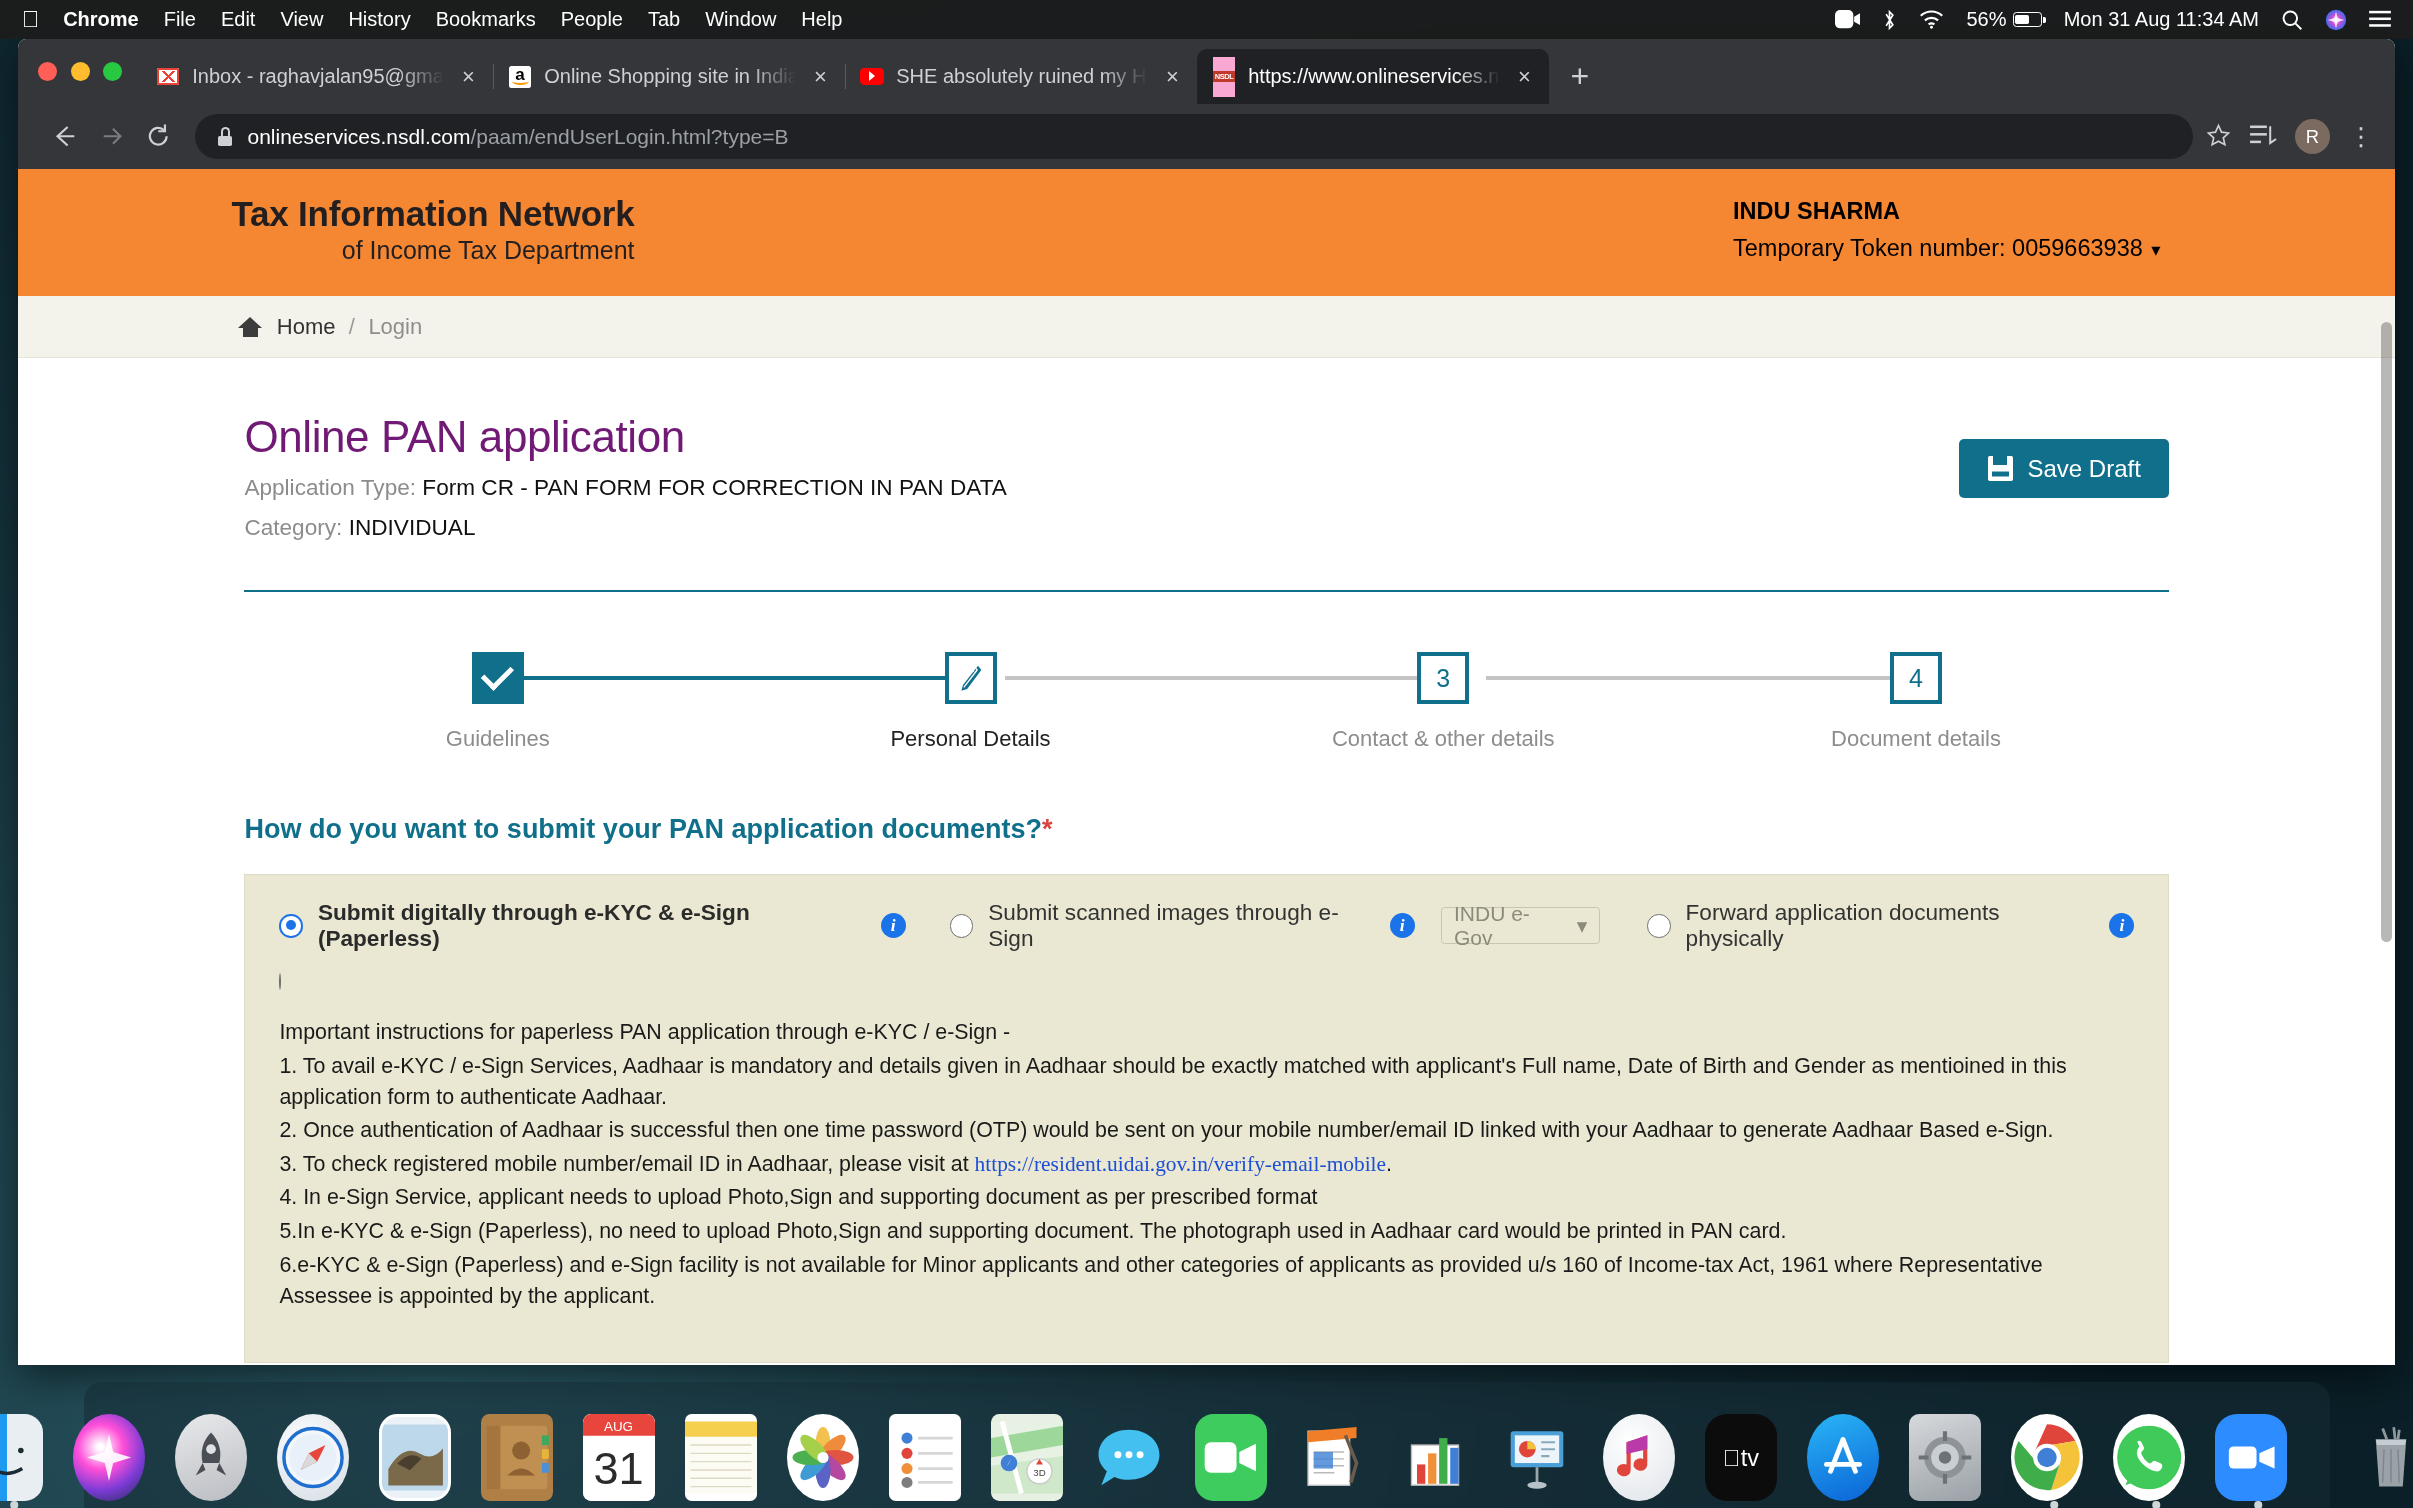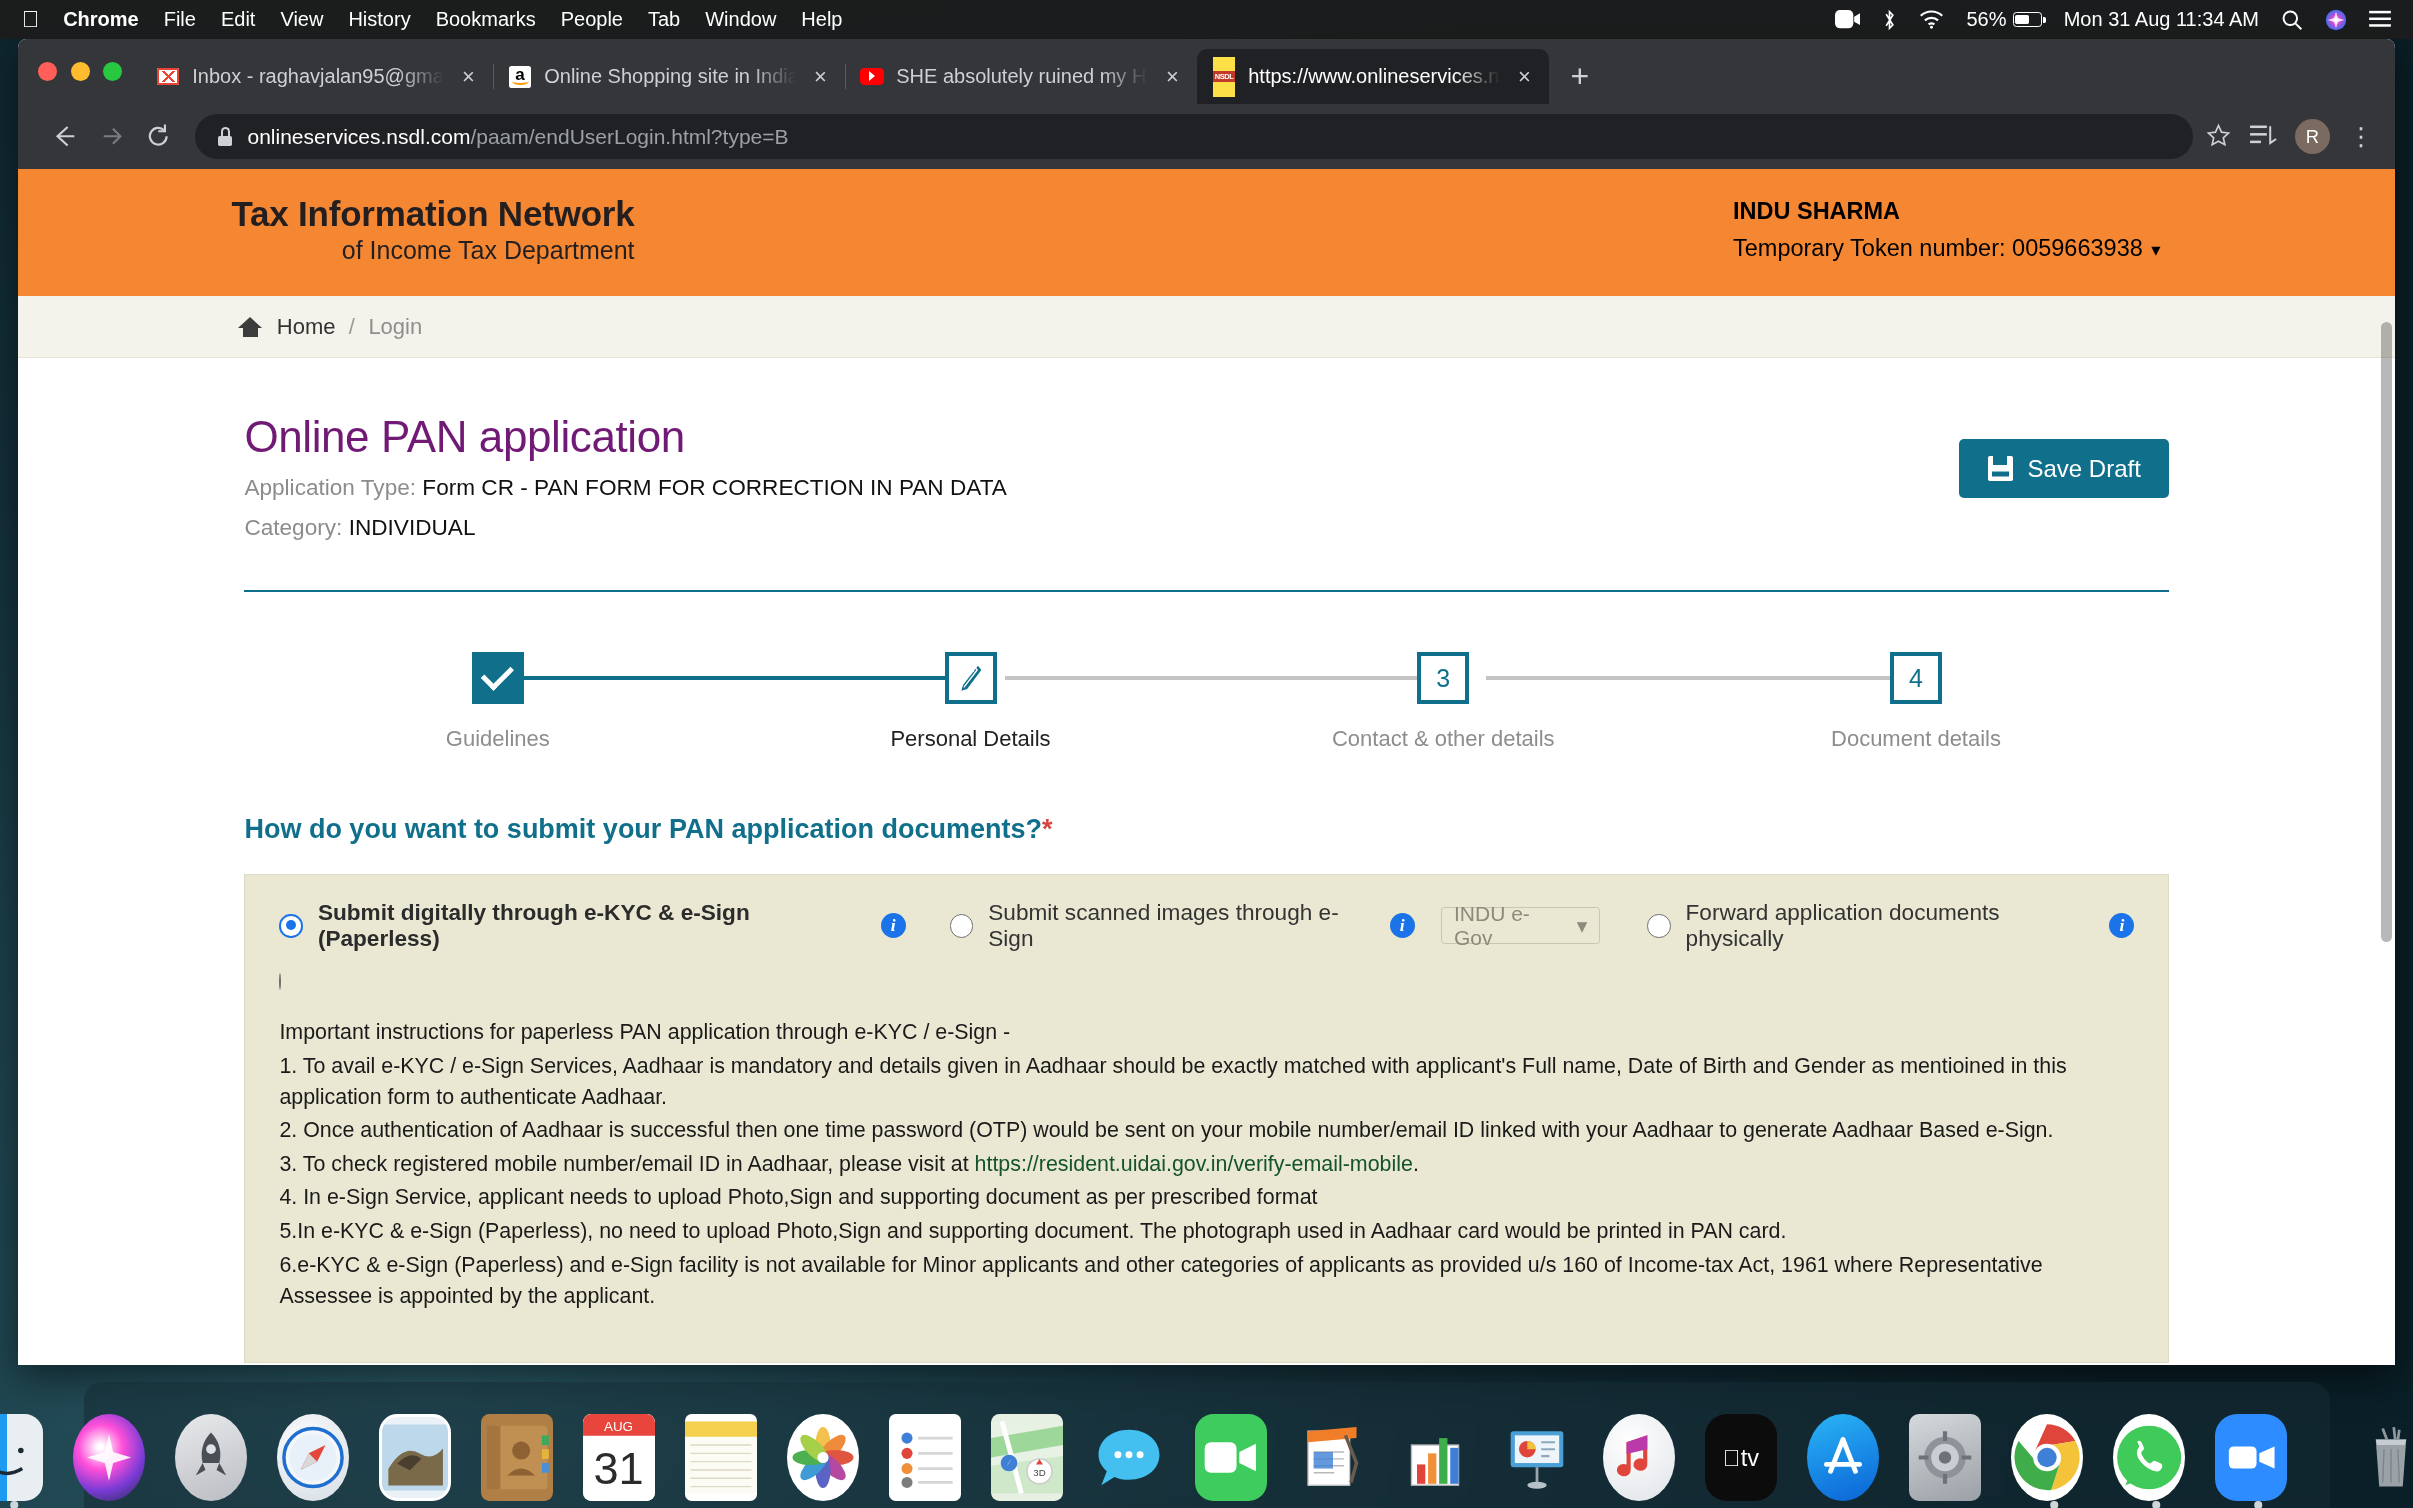--- a/index.html
+++ b/index.html
@@ -87,21 +87,21 @@
   
   .fav-gmail { width:22px; height:17px; background:#fff; border-radius:1.7px; position:relative; overflow:hidden; }
   .fav-gmail::before{content:"";position:absolute;inset:0;border:2.5px solid #ea4335;box-sizing:border-box;}
   .fav-gmail::after{content:"";position:absolute;left:2.5px;right:2.5px;top:2.5px;height:11.7px;
     background: linear-gradient(45deg, transparent 44%, #ea4335 45%, #ea4335 55%, transparent 56%),
                 linear-gradient(-45deg, transparent 44%, #ea4335 45%, #ea4335 55%, transparent 56%);}
   .fav-amz { width:22px;height:22px;background:#fff;border-radius:2.5px;color:#000;font-weight:bold;font-size:17px;line-height:18.4px;text-align:center;position:relative;}
   .fav-amz::after{content:"";position:absolute;left:2.5px;right:2.5px;bottom:2.5px;height:5px;border-bottom:2.5px solid #f90;border-radius:0 0 60% 60%;}
   .fav-yt { width:23.5px;height:17px;background:#f00;border-radius:4.2px;position:relative;}
   .fav-yt::after{content:"";position:absolute;left:8.4px;top:3.4px;border-left:6.7px solid #fff;border-top:5px solid transparent;border-bottom:5px solid transparent;}
-  .fav-nsdl { width:22px;height:40px;background:#fde047;display:flex;align-items:center;justify-content:center;}
+  .fav-nsdl { width:22px;height:40px;background:#f9a8d4;display:flex;align-items:center;justify-content:center;}
   .fav-nsdl span{font-size:7.5px;font-weight:bold;color:#c0392b;letter-spacing:-0.4px;background:#c0392b;color:#fff;padding:0.8px 1.7px;}
 
   #toolbar {
     height: 65px; background: #35363a;
     display: flex; align-items: center; gap: 0; padding: 0 22px;
   }
   .navbtn { width: 47px; height: 47px; display:flex;align-items:center;justify-content:center; color:#cfd0d3; font-size: 28.5px; }
   #omnibox {
     flex: 1; height: 45px; background: #202124; border-radius: 22.6px;
     display: flex; align-items: center; padding: 0 23.5px; gap: 15px;
@@ -209,21 +209,21 @@
   }
   .sel-box {
     border:0.8px solid #c9c6b0; background:#eae8d2; border-radius:3.4px;
     height: 37px; display:flex; align-items:center; gap: 11.7px;
     padding: 0 11.7px; font-size: 21px; color:#8c8a7c; margin-left: 11.7px;
   }
   .radio-stray { margin-top: 22px; }
 
   .instr { margin-top: 28.5px; font-size: 21.4px; color: #1a1a1a; line-height: 1.45; }
   .instr p { margin-bottom: 2.5px; }
-  .instr a { color: #14532d; text-decoration: none; }
+  .instr a { color: #1d4ed8; text-decoration: none; font-family: Liberation Serif, serif; }
 
   
   #vscroll { position:absolute; right: 3.4px; top: 153px; width: 11px; height: 620px; background: rgba(0,0,0,.28); border-radius: 5.9px; z-index: 30;}
 
   
   #dock {
     position: absolute; left: 50%; transform: translateX(-50%);
     bottom: 0; width: 2246px; height: 126px;
     background: rgba(22,44,52,0.55);
     border-radius: 18.4px 18.4px 0 0;

